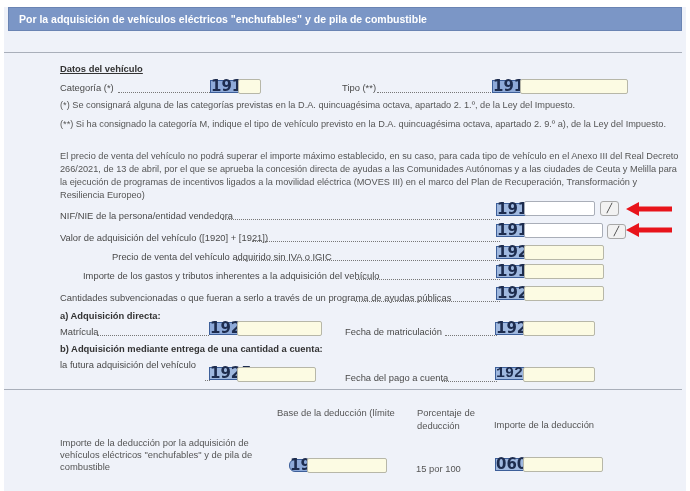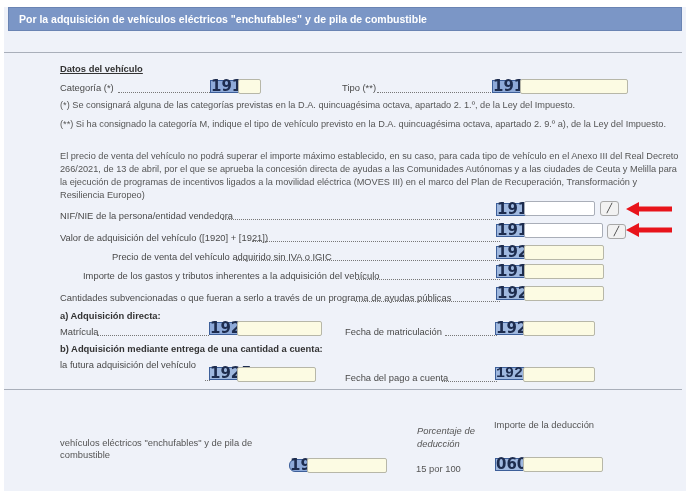--- a/index.html
+++ b/index.html
@@ -125,28 +125,30 @@
 <div class="code" style="left:209px; top:367px;">1925</div>
 <div class="field" style="left:237px; top:367px; width:79px;"></div>
 <div class="abs" style="left:345px; top:372px;">Fecha del pago a cuenta</div>
 <div class="dots" style="left:442px; top:381px; width:55px;"></div>
 <div class="code" style="left:495px; top:367px;font-family:Liberation Mono, monospace;">1926</div>
 <div class="field" style="left:523px; top:367px; width:72px;"></div>
 
 <div class="hr" style="top:389px;"></div>
 
 <div class="abs" style="left:277px; top:406px; line-height:13px; color:#555;">
+  <div>Base de la deducción (límite</div>
 </div>
-<div class="abs" style="left:417px; top:424px; line-height:13px; color:#555;font-style:italic;">
+<div class="abs" style="left:417px; top:406px; line-height:13px; color:#555;">
   <div>Porcentaje de</div>
   <div>deducción</div>
 </div>
 <div class="abs" style="left:494px; top:419px; color:#555;">Importe de la deducción</div>
 
 <div class="abs" style="left:60px; top:437px; line-height:12px; color:#555;">
+  <div>Importe de la deducción por la adquisición de</div>
   <div>vehículos eléctricos "enchufables" y de pila de</div>
   <div>combustible</div>
 </div>
 <div class="code sel" style="left:289px; top:459px;border-radius:6px;">1927</div>
 <div class="field" style="left:307px; top:458px; width:80px;"></div>
 <div class="abs" style="left:416px; top:463px; color:#555;">15 por 100</div>
 <div class="code" style="left:495px; top:458px;">0607</div>
 <div class="field" style="left:523px; top:457px; width:80px;"></div>
 
 </body></html>

